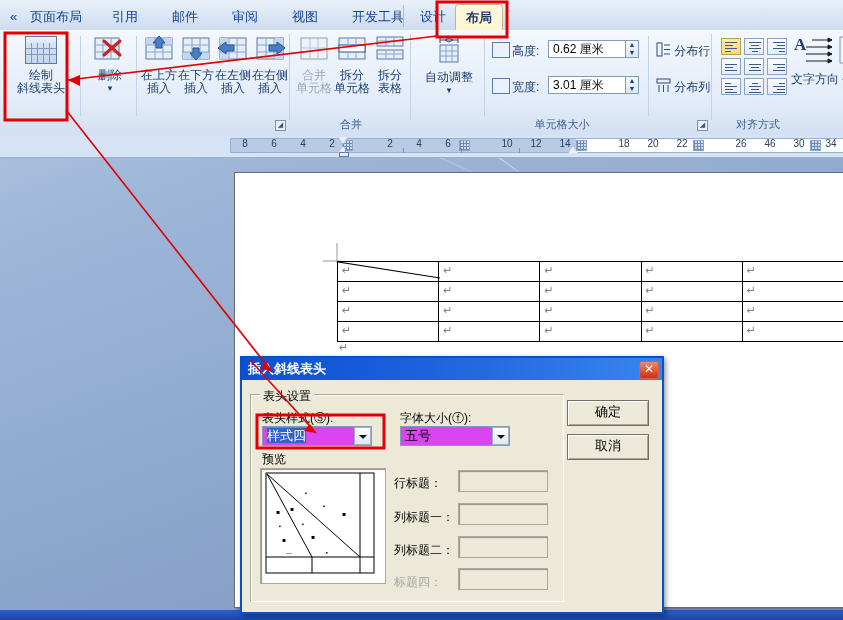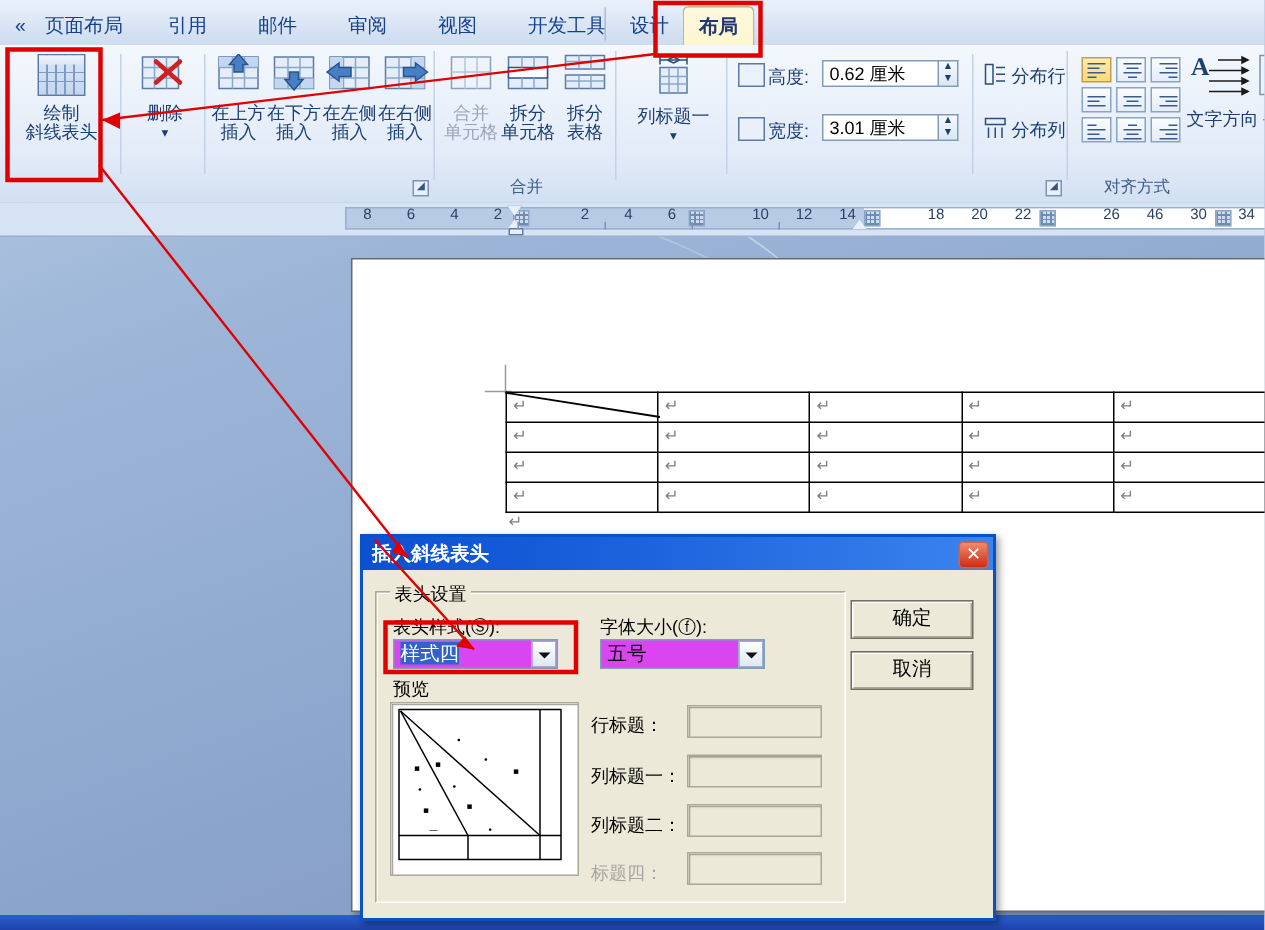--- a/index.html
+++ b/index.html
@@ -452,21 +452,21 @@
             </g>
             <rect x="8" y="9" width="18" height="17" fill="#e5edf9" stroke="#5b7aa6"></rect>
             <g stroke="#8aa6ca">
                 <line x1="8" y1="15" x2="26" y2="15"></line>
                 <line x1="8" y1="20" x2="26" y2="20"></line>
                 <line x1="14" y1="9" x2="14" y2="26"></line>
                 <line x1="20" y1="9" x2="20" y2="26"></line>
               </g>
           </svg>
         </span>
-        <span class="lbl">列标题一</span>
+        <span class="lbl">自动调整</span>
         <span class="lbl" style="font-size:9px;">▾</span>
       </div>
 
       <div style="position:absolute;left:72px;top:6px;width:1px;height:80px;background:#c3d2e6;"></div>
 
       <span class="miniicon" style="left:80px;top:12px;"></span>
       <span class="spinlabel" style="left:100px;top:13px;">高度:</span>
       <span class="spinbox" style="left:136px;top:10px;">0.62 厘米</span>
       <span class="spinarrows" style="left:214px;top:10px;">▲<br>▼</span>
 
@@ -498,20 +498,21 @@
             <g stroke="#2b4d7e">
                 <line x1="3" y1="7" x2="3" y2="14"></line>
                 <line x1="7.5" y1="7" x2="7.5" y2="14"></line>
                 <line x1="12" y1="7" x2="12" y2="14"></line>
               </g>
           </svg>
         </span>
         <span style="color:#1b3f72;font-size:12px;vertical-align:middle;">分布列</span>
       </div>
 
+      <div class="glabel">单元格大小</div>
       <div class="gdialog">◢</div>
       <div class="gsep"></div>
     </div>
 
     <div class="rgroup" style="left:713px;width:130px;">
       <div class="alignbtn sel" style="left:8px;top:8px;">
           <i style="top:3px;width:12px;"></i>
           <i style="top:6px;width:8px;"></i>
           <i style="top:9px;width:12px;"></i>
           <i style="top:12px;width:6px;"></i>

